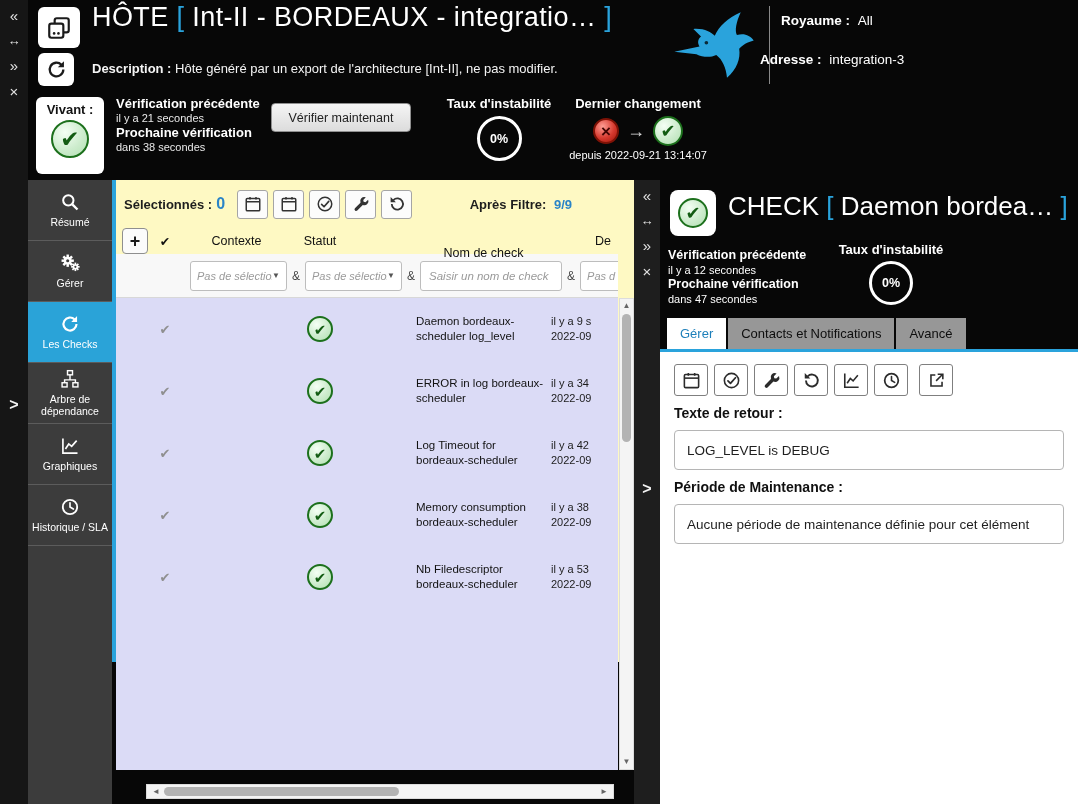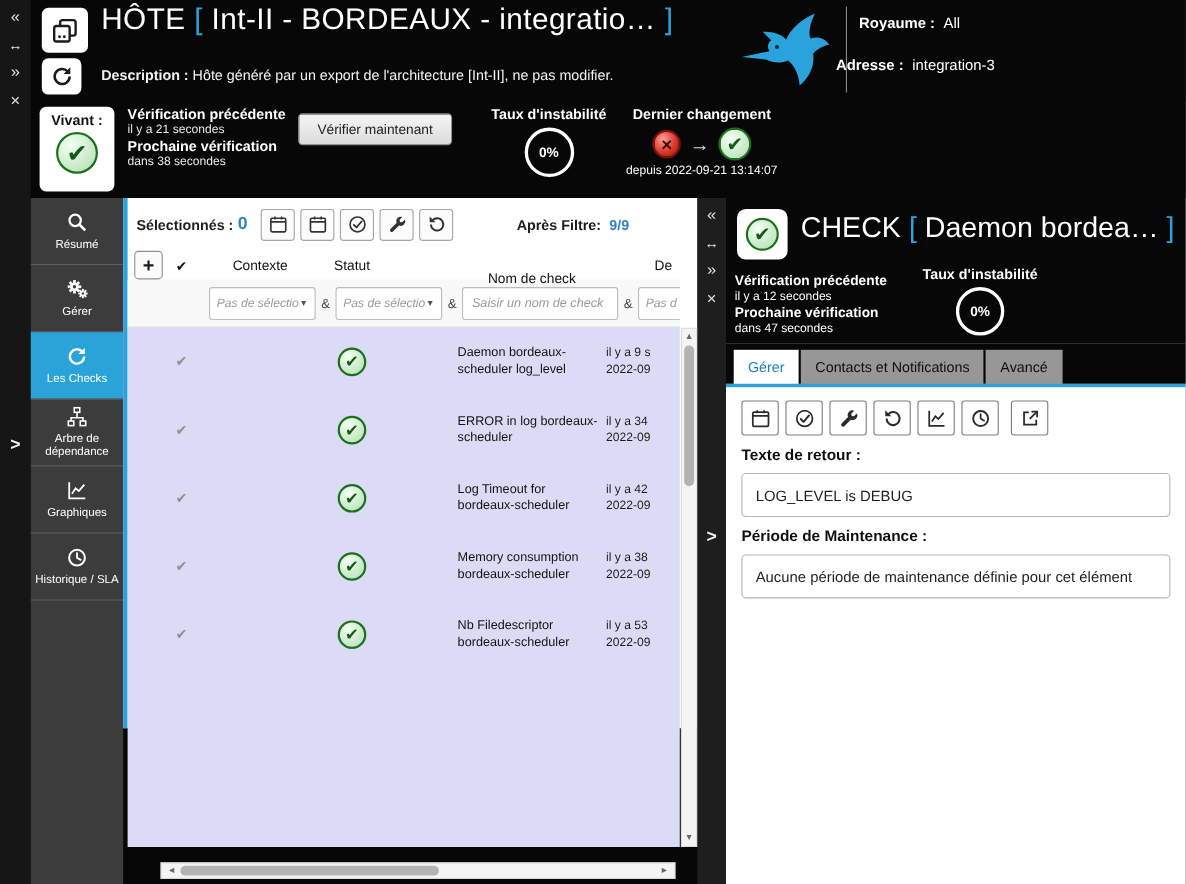--- a/index.html
+++ b/index.html
@@ -59,21 +59,21 @@
   .b26{width:26px;height:26px;font-size:15px;}
   .badge-err{display:inline-flex;align-items:center;justify-content:center;border-radius:50%;width:26px;height:26px;background:radial-gradient(circle at 35% 30%,#ff9d94,#d63a2f 55%,#a01408);border:2px solid #7e1206;color:#420503;font-weight:bold;font-size:17px;line-height:1;}
 
   
   .sidebar{position:absolute;left:28px;top:180px;width:84px;height:624px;background:#3c3c3c;}
   .side-item{height:61px;border-bottom:1px solid #5c5c5c;display:flex;flex-direction:column;align-items:center;justify-content:center;gap:4px;color:#fff;font-size:10.5px;line-height:1.15;text-align:center;cursor:pointer;padding:2px 3px;}
   .side-item svg{width:20px;height:20px;flex:none;color:#fff;}
   .side-item.active{background:#2aa3d8;}
 
   
-  .checks{position:absolute;left:112px;top:180px;width:522px;height:482px;background:#ffffff;border-left:4px solid #2aa3dc;}
+  .checks{position:absolute;left:112px;top:180px;width:522px;height:482px;background:#fef9c3;border-left:4px solid #2aa3dc;}
   .checks-toolbar{height:48px;display:flex;align-items:center;padding:0 8px;}
   .sel-label{font-size:13px;font-weight:bold;color:#1d1d1d;}
   .count-blue{color:#2a84c7;font-weight:bold;margin-left:4px;}
   .tool-btns{display:flex;gap:5px;margin-left:12px;}
   .tool-btn{width:31px;height:29px;background:#fcfcfc;border:1px solid #a5a5a5;border-radius:3px;display:flex;align-items:center;justify-content:center;cursor:pointer;color:#333;position:relative;}
   .tool-btn svg{width:18px;height:18px;}
   .cal-num{position:absolute;left:0;right:0;bottom:3px;text-align:center;font-size:8px;font-weight:bold;color:#222;margin-left:48px;}
   .after-filter{margin-left:auto;margin-right:54px;font-size:13px;font-weight:bold;color:#1d1d1d;}
   .table-head{height:26px;display:flex;align-items:center;font-size:12.5px;color:#111;position:relative;padding-left:30px;}
   .plus-btn{position:absolute;left:6px;top:0;width:26px;height:26px;background:#fbfbfb;border:1px solid #8f8f8f;border-radius:4px;font-size:18px;font-weight:bold;display:flex;align-items:center;justify-content:center;cursor:pointer;color:#1a1a1a;}

